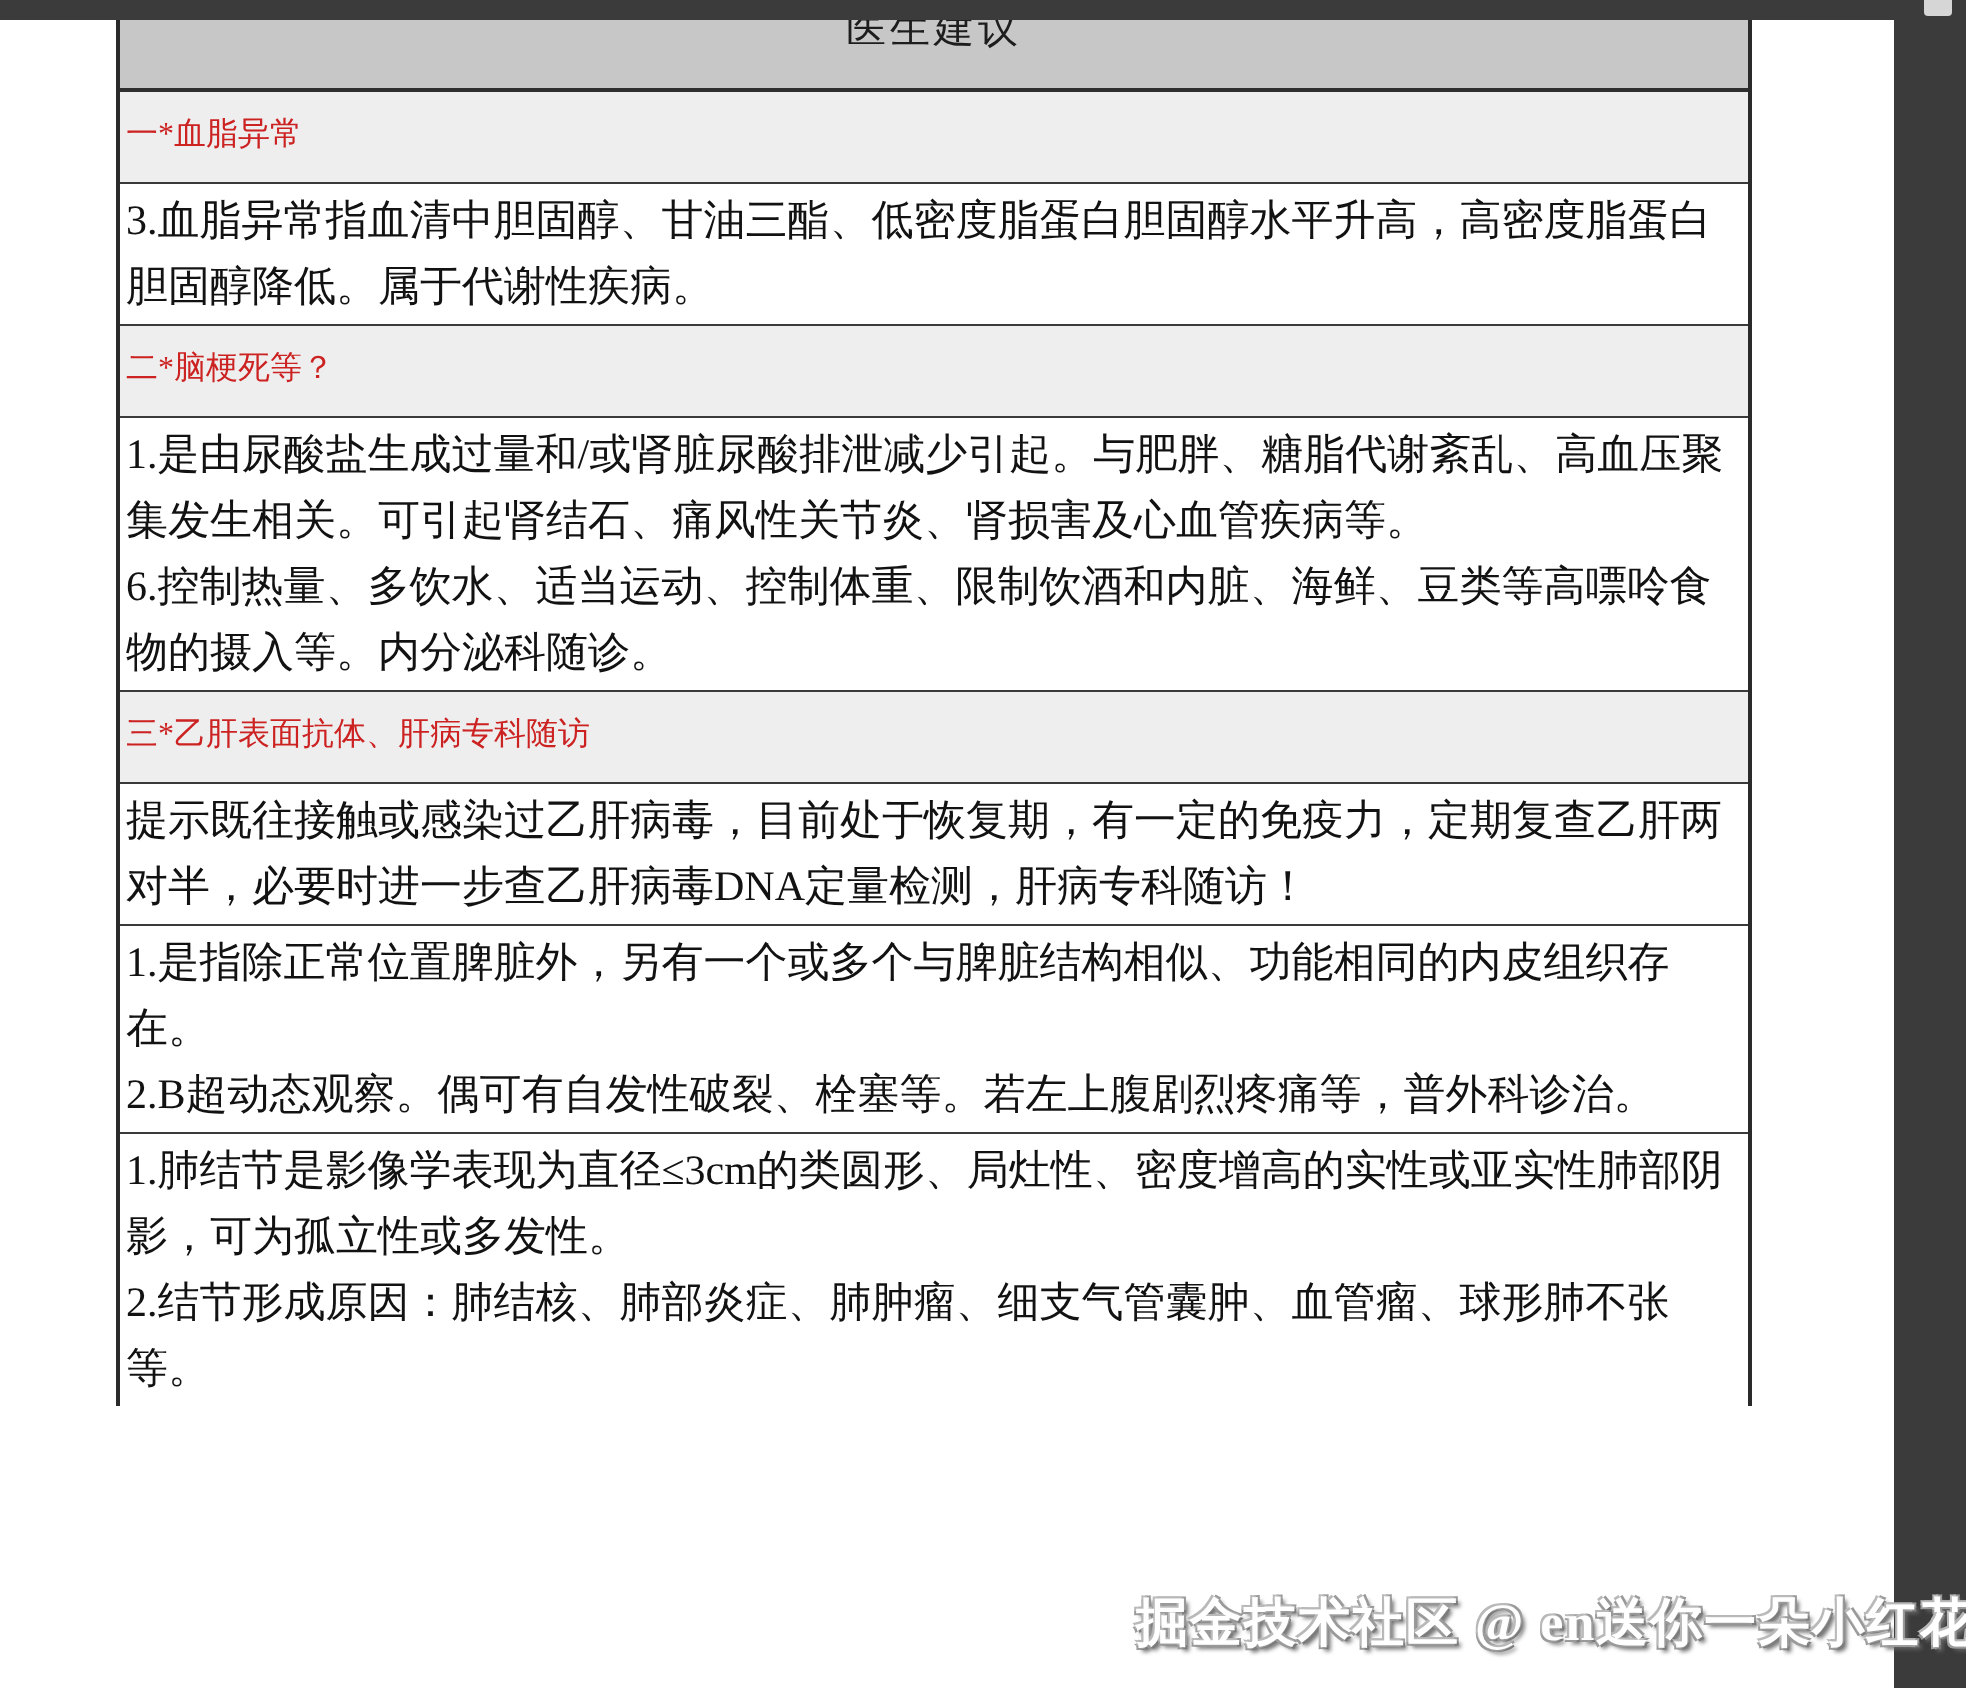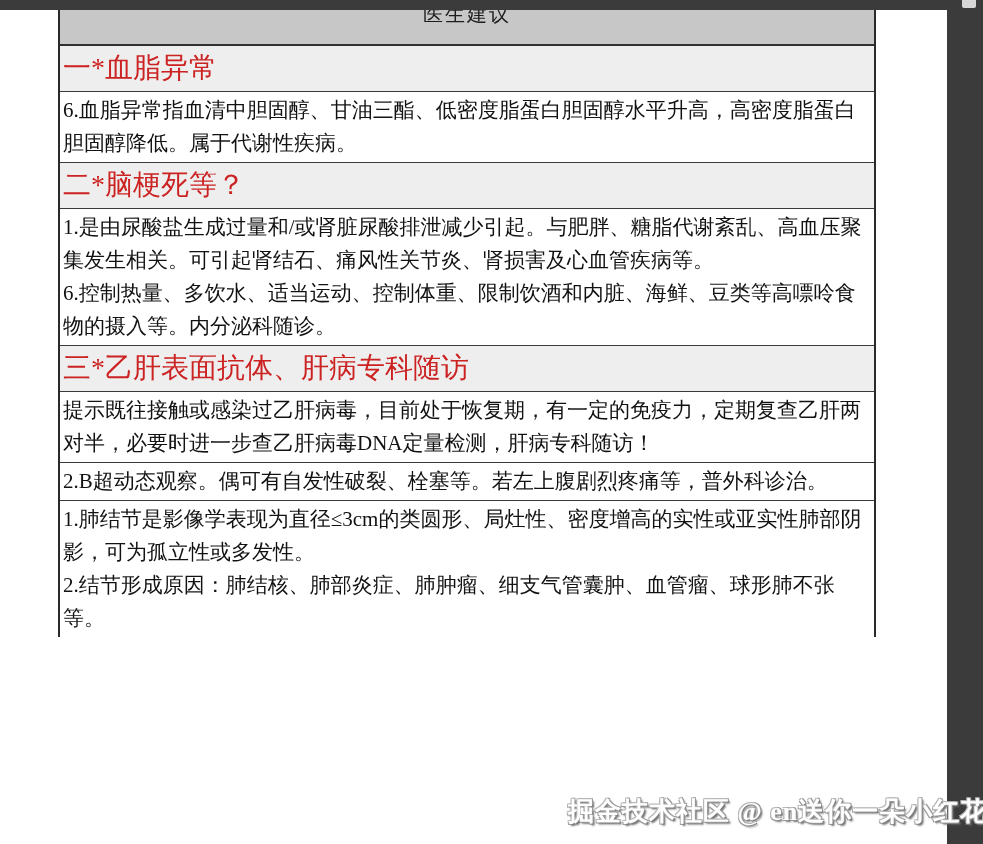--- a/index.html
+++ b/index.html
@@ -53,21 +53,21 @@
     margin-top: -9px;
     font-size: 20px;
     letter-spacing: 2px;
     color: #1d1d1d;
   }
 
   .section-title {
     background: #eeeeee;
     border-bottom: 1px solid #3a3a3a;
     padding: 10px 3px 11px 3px;
-    font-size: 28px;
+    font-size: 16px;
     color: #cc2222;
     line-height: 24px;
   }
   .section-body {
     background: #ffffff;
     border-bottom: 1px solid #3a3a3a;
     padding: 2px 4px 2px 3px;
     font-size: 21px;
     line-height: 33px;
     color: #121212;
@@ -103,41 +103,42 @@
 
   <div class="doc-table">
 
     <div class="table-header">
       <span class="hdr-text">医生建议</span>
     </div>
 
     <div class="section">
       <div class="section-title">一*血脂异常</div>
       <div class="section-body">
-        <p>6.血脂异常指血清中胆固醇、甘油三酯、低密度脂蛋白胆固醇水平升高，高密度脂蛋白胆固醇降低。属于代谢性疾病。</p>
+        <p>3.血脂异常指血清中胆固醇、甘油三酯、低密度脂蛋白胆固醇水平升高，高密度脂蛋白胆固醇降低。属于代谢性疾病。</p>
       </div>
     </div>
 
     <div class="section">
       <div class="section-title">二*脑梗死等？</div>
       <div class="section-body">
         <p>1.是由尿酸盐生成过量和/或肾脏尿酸排泄减少引起。与肥胖、糖脂代谢紊乱、高血压聚集发生相关。可引起肾结石、痛风性关节炎、肾损害及心血管疾病等。</p>
         <p>6.控制热量、多饮水、适当运动、控制体重、限制饮酒和内脏、海鲜、豆类等高嘌呤食物的摄入等。内分泌科随诊。</p>
       </div>
     </div>
 
     <div class="section">
       <div class="section-title">三*乙肝表面抗体、肝病专科随访</div>
       <div class="section-body">
         <p>提示既往接触或感染过乙肝病毒，目前处于恢复期，有一定的免疫力，定期复查乙肝两对半，必要时进一步查乙肝病毒DNA定量检测，肝病专科随访！</p>
       </div>
     </div>
 
     <div class="section">
       <div class="section-body">
+        <p>1.是指除正常位置脾脏外，另有一个或多个与脾脏结构相似、功能相同的内皮组织存在。</p>
         <p>2.B超动态观察。偶可有自发性破裂、栓塞等。若左上腹剧烈疼痛等，普外科诊治。</p>
       </div>
     </div>
 
     <div class="section">
       <div class="section-body">
         <p>1.肺结节是影像学表现为直径≤3cm的类圆形、局灶性、密度增高的实性或亚实性肺部阴影，可为孤立性或多发性。</p>
         <p>2.结节形成原因：肺结核、肺部炎症、肺肿瘤、细支气管囊肿、血管瘤、球形肺不张等。</p>
 
       </div>

